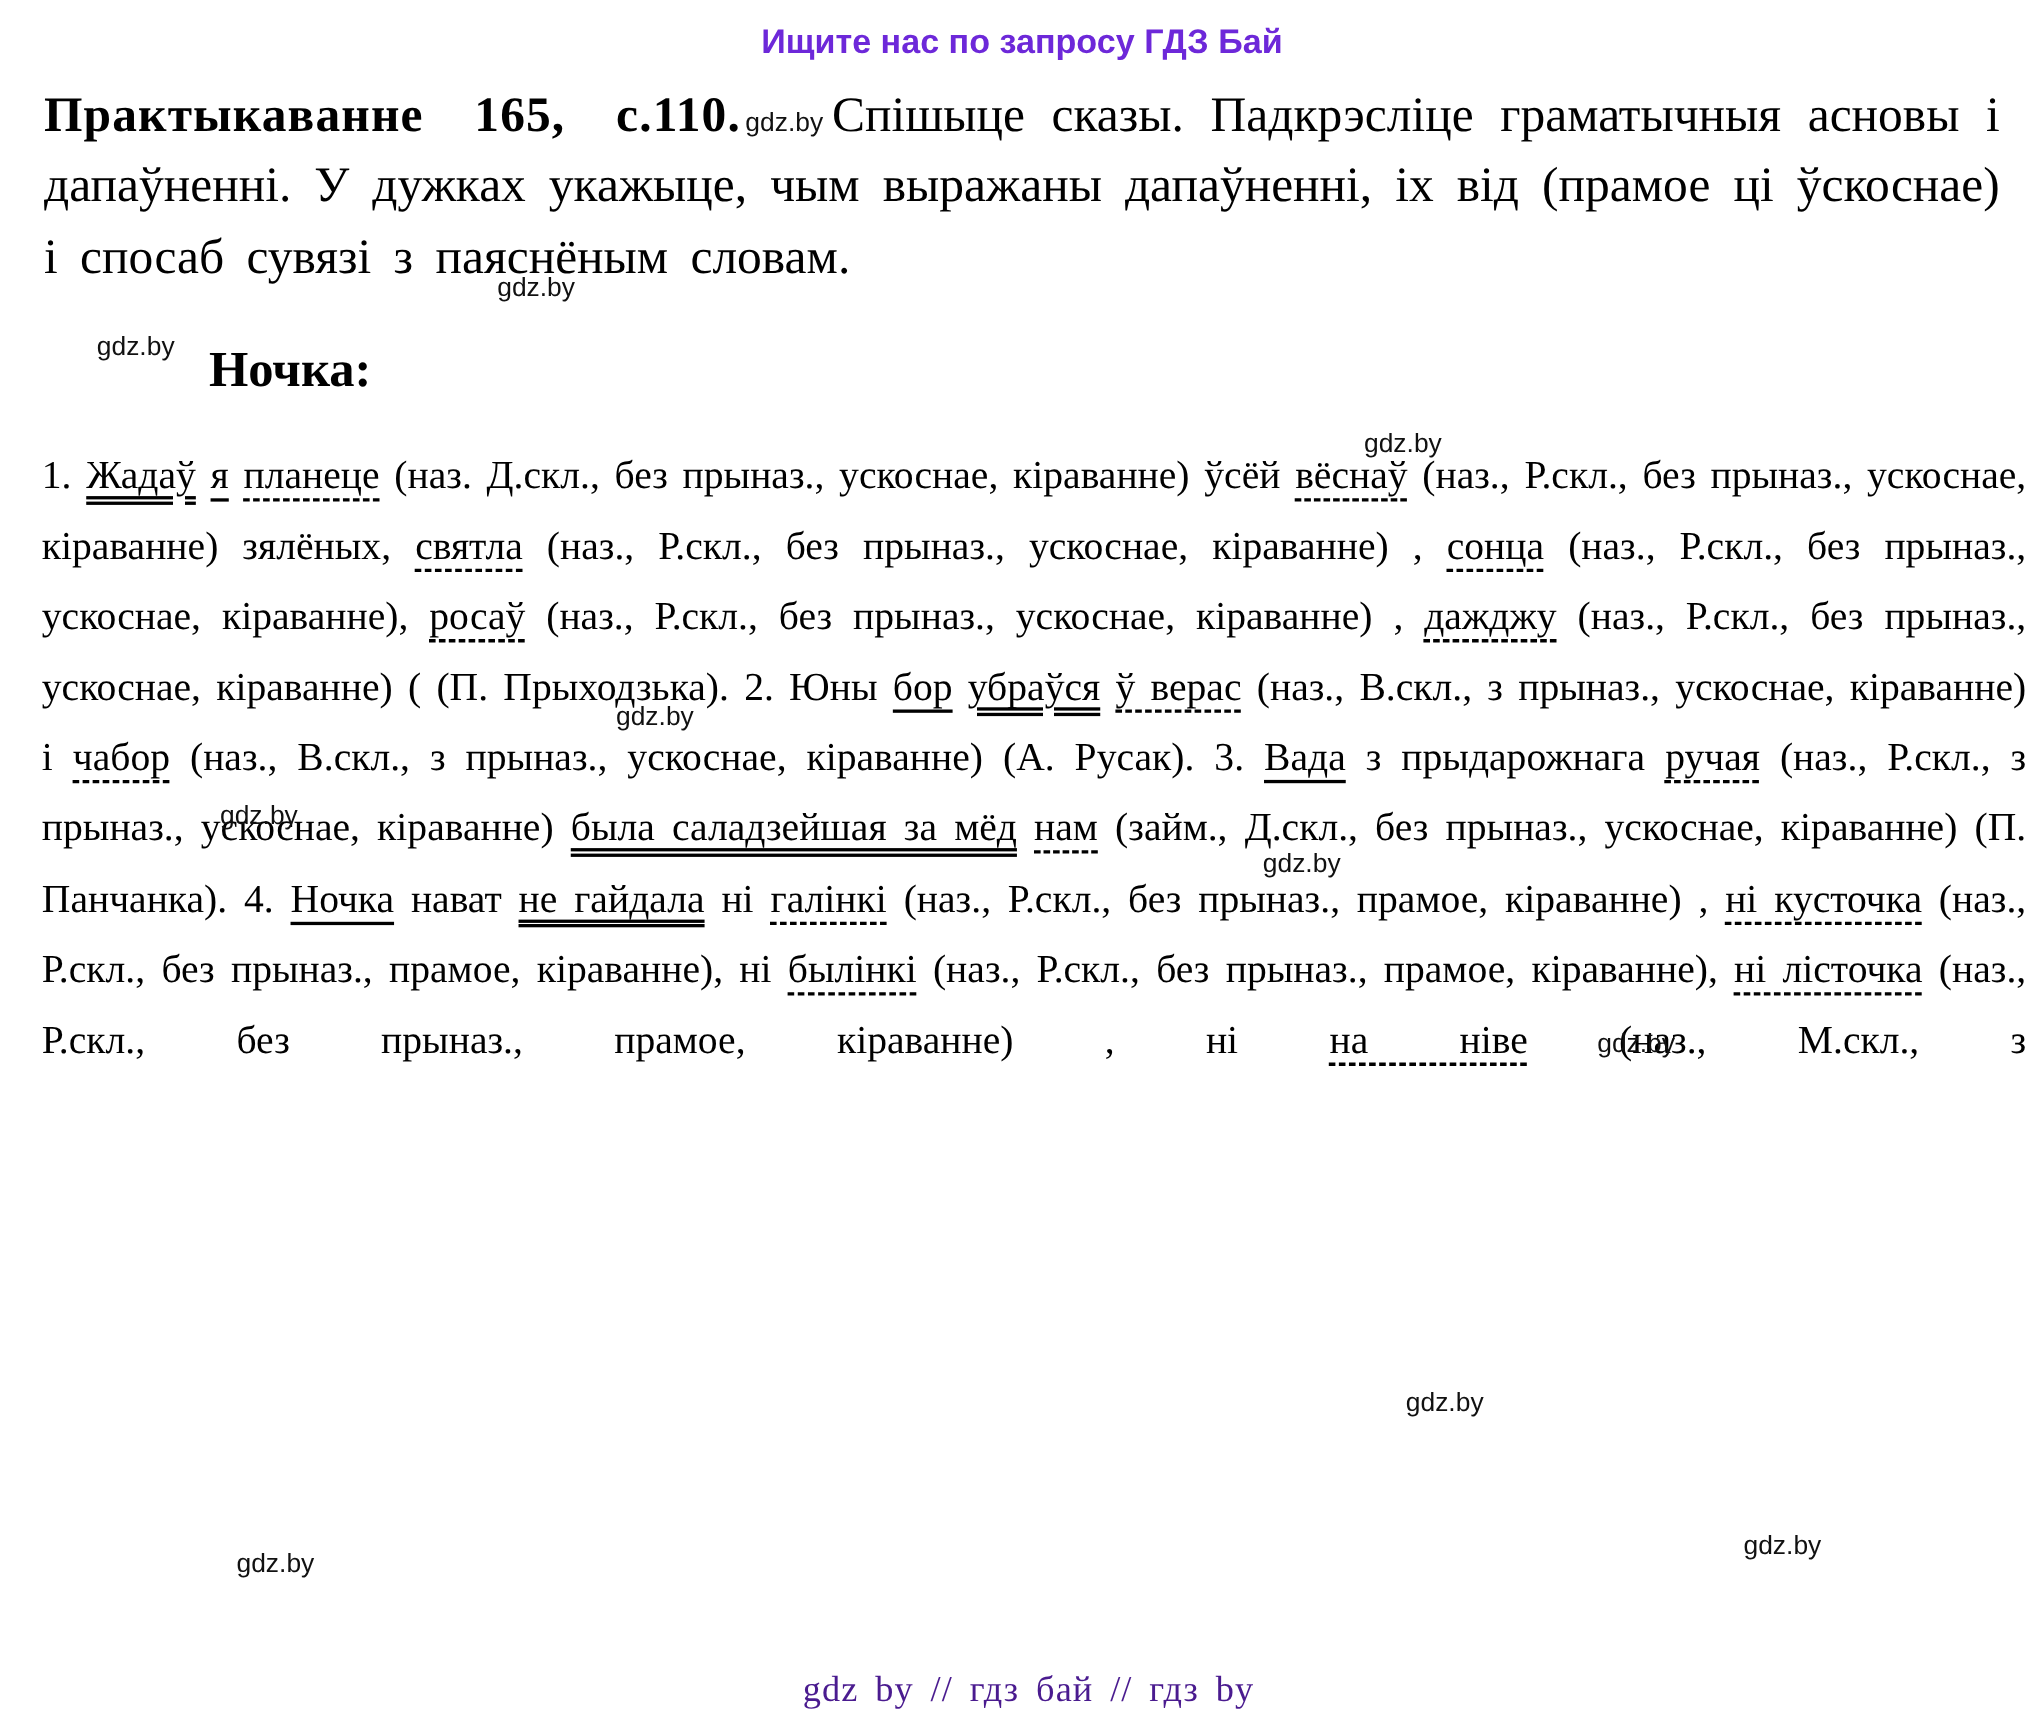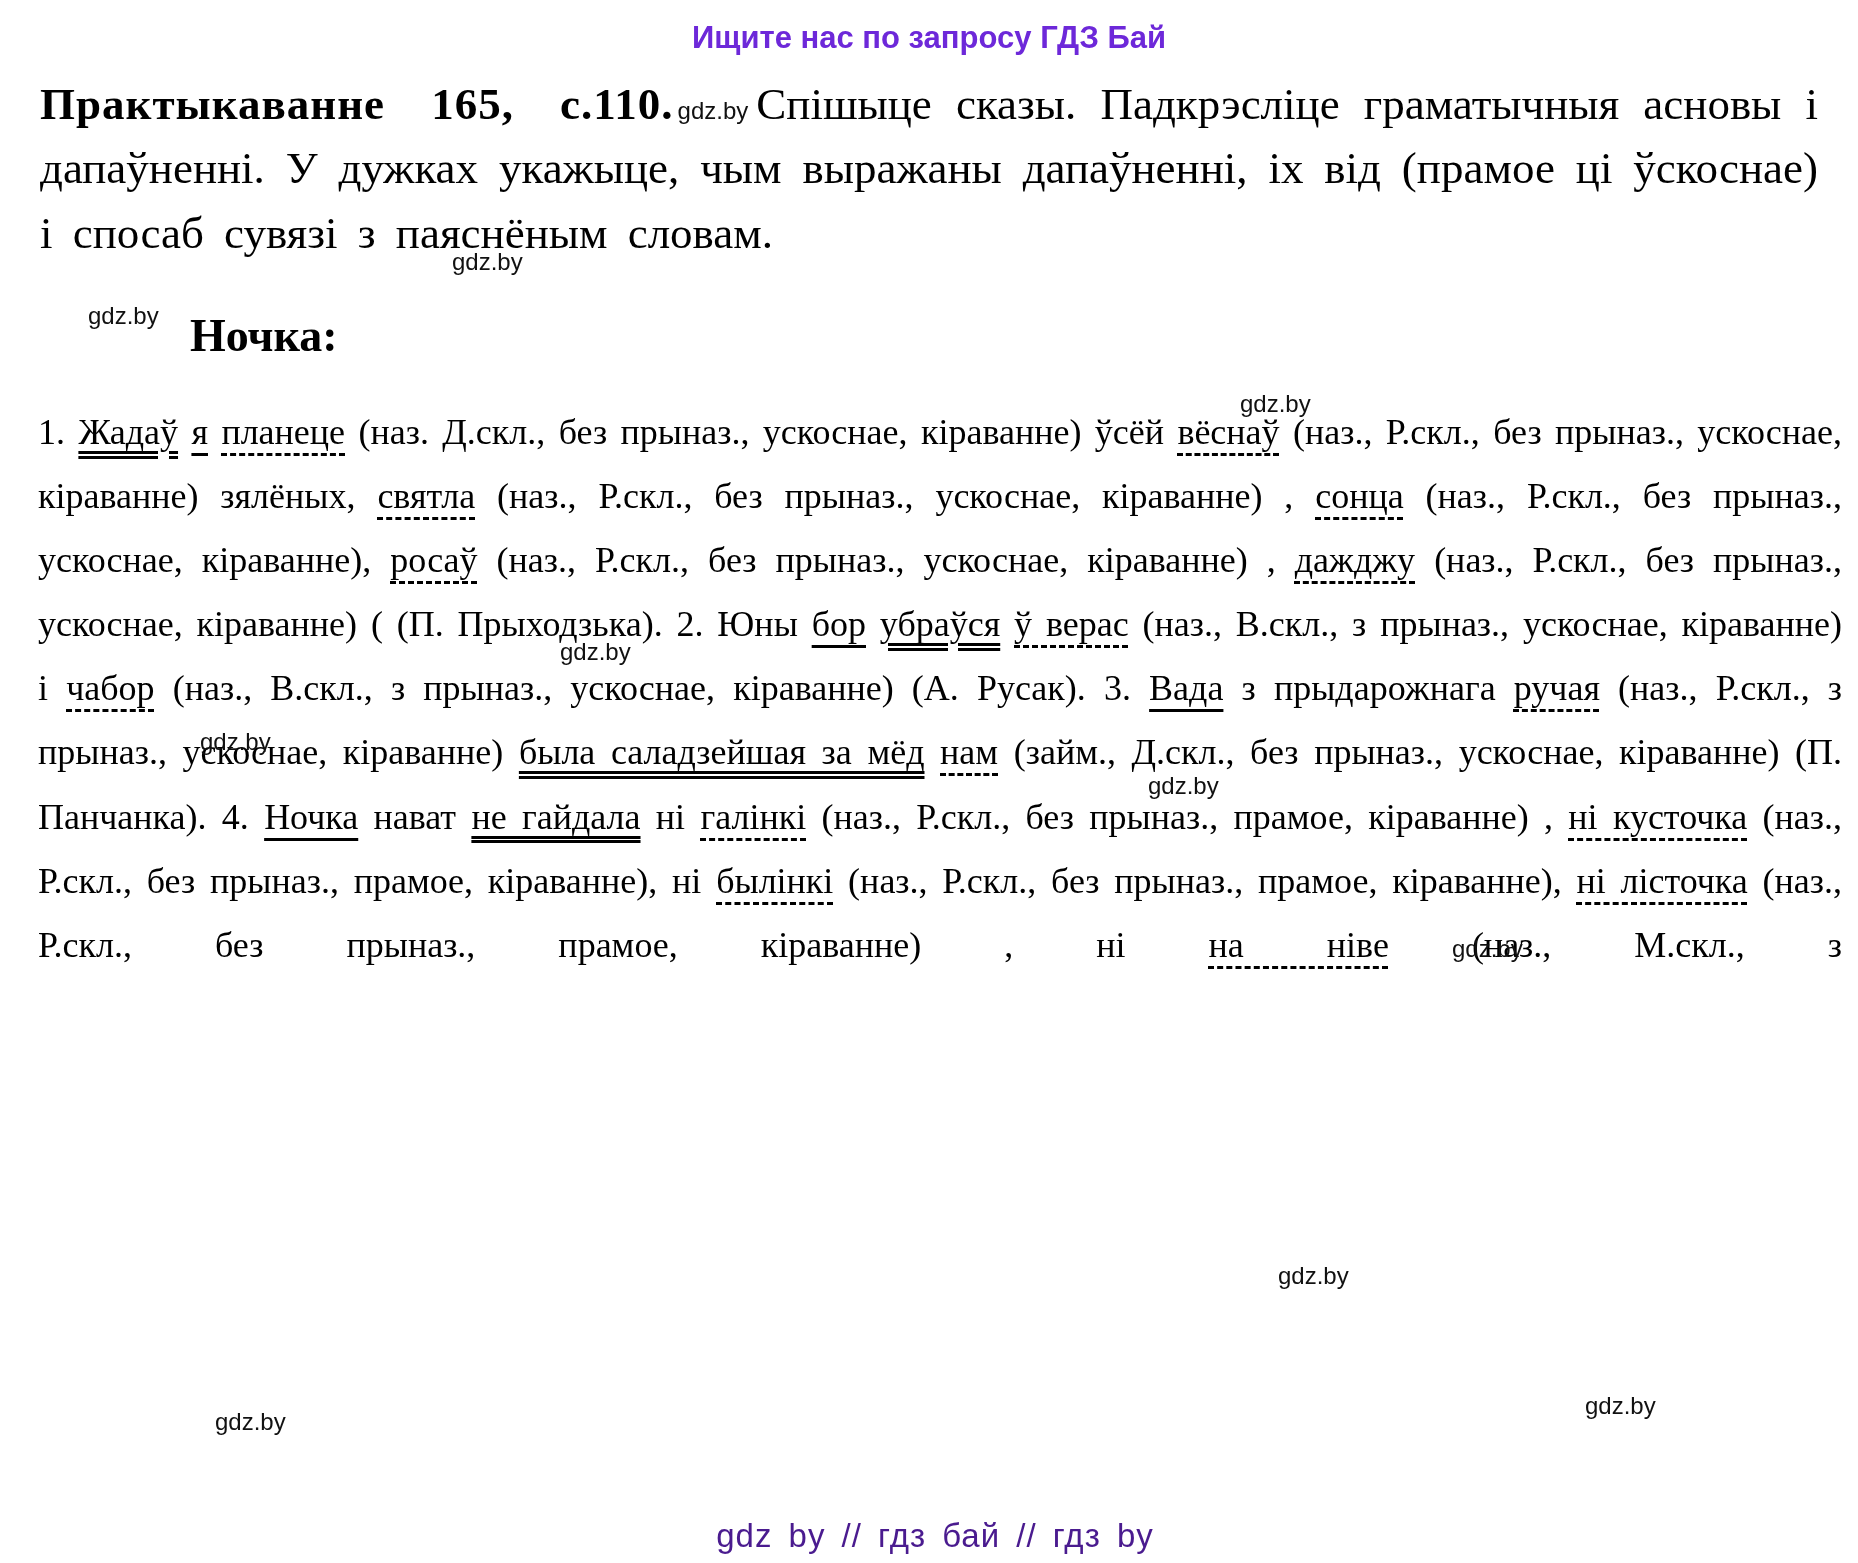--- a/index.html
+++ b/index.html
@@ -46,21 +46,21 @@
     text-decoration-thickness:3px;text-underline-offset:9px;
   }
   .wm{
     position:absolute;
     font-family:"Liberation Sans", sans-serif;
     font-size:24px;color:#111111;white-space:nowrap;
   }
   .footer{
     position:absolute;left:12px;right:0;bottom:8px;
     text-align:center;
-    font-family:Liberation Sans, sans-serif;
+    font-family:Liberation Serif, serif;
     font-size:33px;font-weight:500;letter-spacing:1px;
     color:#4a1b8f;word-spacing:6px;
   }
 </style>
 </head>
 <body>
 
 <div class="promo">Ищите нас по запросу ГДЗ Бай</div>
 
 <p class="exercise"><b>Практыкаванне 165, с.110.</b><span class="inline-wm">gdz.by</span><span>Спішыце сказы. Падкрэсліце граматычныя асновы і дапаўненні. У дужках укажыце, чым выражаны дапаўненні, іх від (прамое ці ўскоснае) і спосаб сувязі з паяснёным словам.</span></p>

